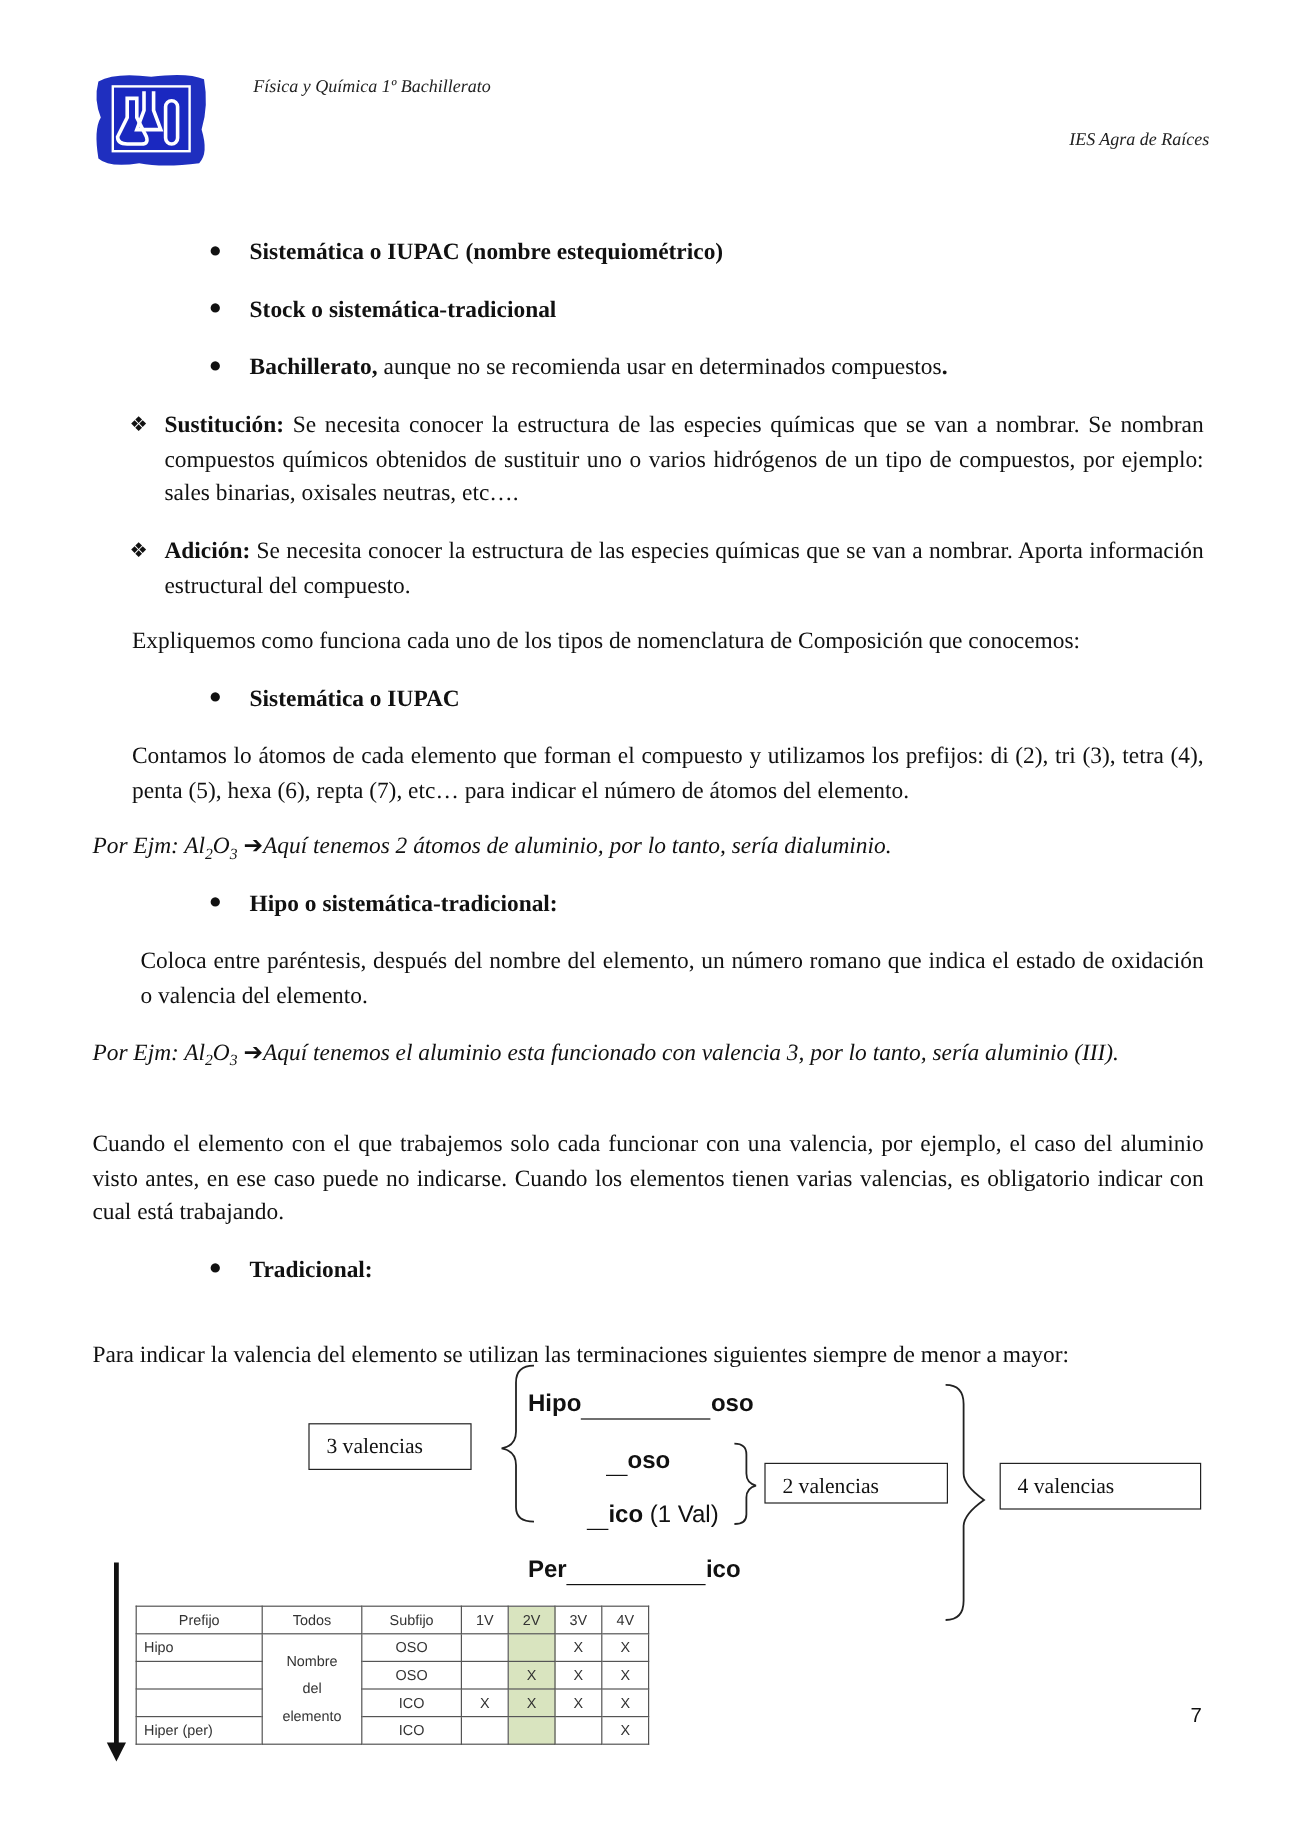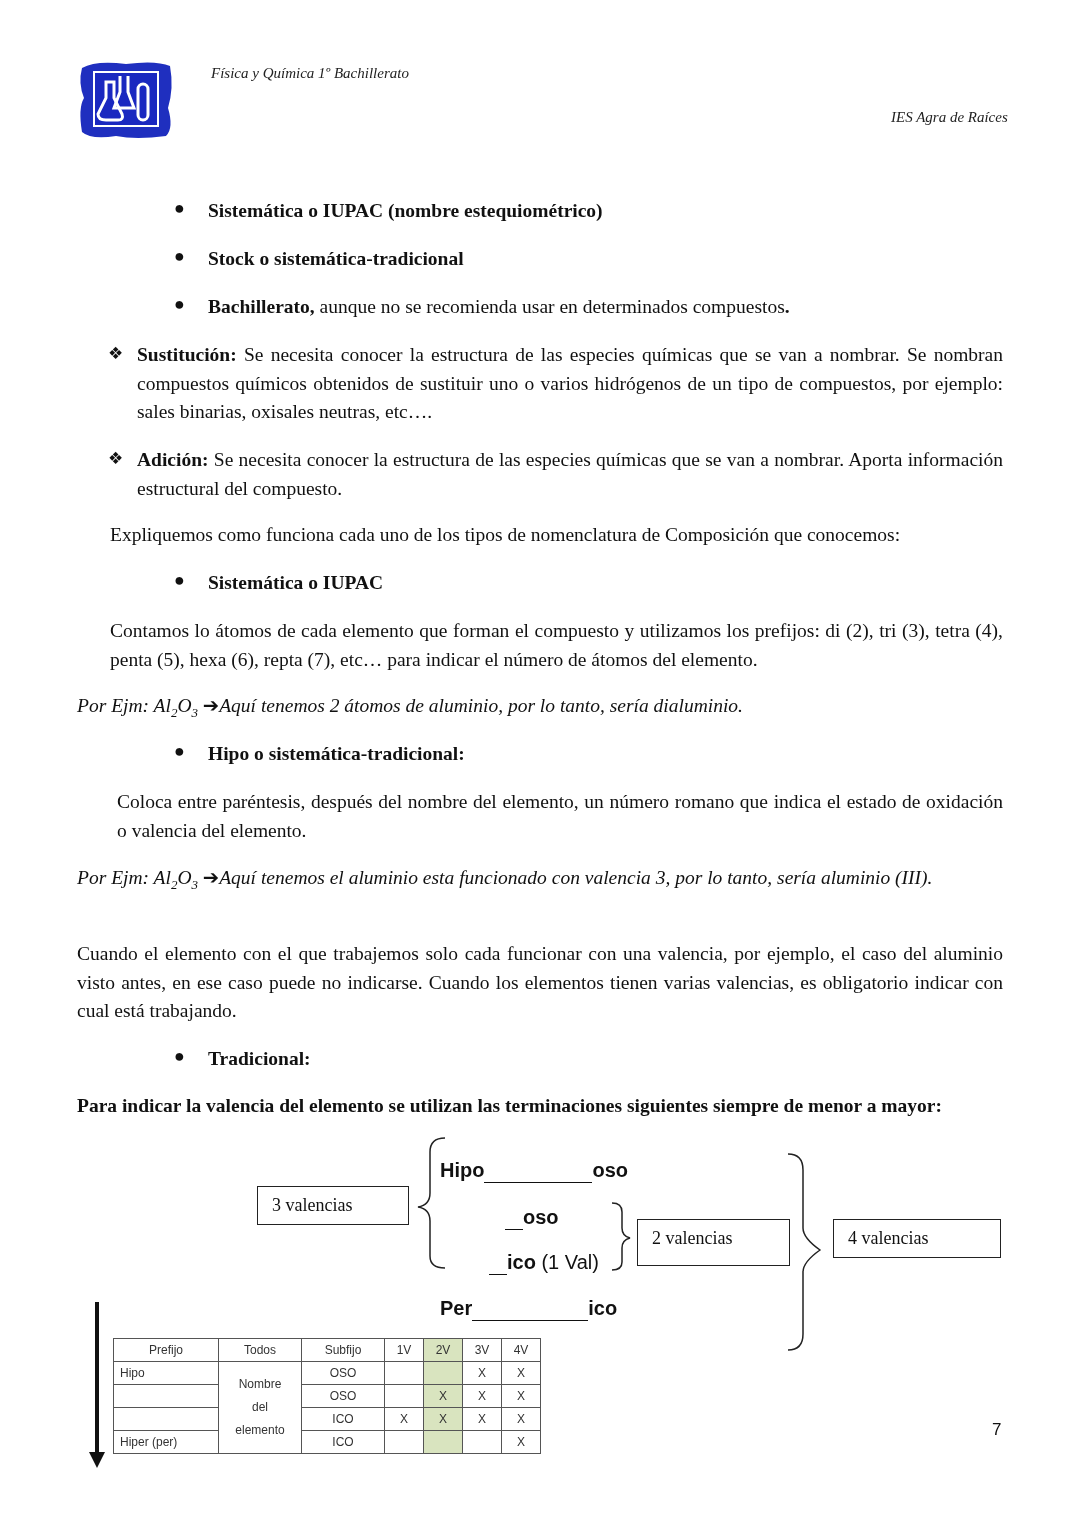--- a/index.html
+++ b/index.html
@@ -69,24 +69,24 @@
 <div class="abs txt b" style="left:208px;top:740px;">Hipo o sistemática-tradicional:</div>
 <div class="abs txt just" style="left:117px;top:788px;width:886px;">Coloca entre paréntesis, después del nombre del elemento, un número romano que indica el estado de oxidación o valencia del elemento.</div>
 <div class="abs txt it just" style="left:77px;top:864px;width:926px;">
   <span>Por Ejm: Al</span><sub style="font-size:13px;">2</sub><span>O</span><sub style="font-size:13px;">3</sub>
   <span style="font-style:normal;">➔</span><span>Aquí tenemos el aluminio esta funcionado con valencia 3, por lo tanto, sería aluminio (III).</span>
 </div>
 <div class="abs txt just" style="left:77px;top:940px;width:926px;">Cuando el elemento con el que trabajemos solo cada funcionar con una valencia, por ejemplo, el caso del aluminio visto antes, en ese caso puede no indicarse. Cuando los elementos tienen varias valencias, es obligatorio indicar con cual está trabajando.</div>
 
 <span class="bullet" style="left:174px;top:1046px;">●</span>
 <div class="abs txt b" style="left:208px;top:1045px;">Tradicional:</div>
-<div class="abs txt" style="left:77px;top:1092px;font-weight:bold;">Para indicar la valencia del elemento se utilizan las terminaciones siguientes siempre de menor a mayor:</div>
+<div class="abs txt" style="left:77px;top:1116px;">Para indicar la valencia del elemento se utilizan las terminaciones siguientes siempre de menor a mayor:</div>
 
-<div class="box" style="left:257px;top:1186px;width:152px;height:39px;">3 valencias</div>
-<div class="box" style="left:637px;top:1219px;width:153px;height:47px;">2 valencias</div>
+<div class="box" style="left:257px;top:1186px;width:136px;height:39px;">3 valencias</div>
+<div class="box" style="left:637px;top:1219px;width:153px;height:34px;">2 valencias</div>
 <div class="box" style="left:833px;top:1219px;width:168px;height:39px;">4 valencias</div>
 
 <svg class="abs" style="left:0;top:0;" width="1080" height="1527">
   <path d="M445 1138 Q430 1138 430 1152 L430 1193 Q430 1205 418 1207 Q430 1209 430 1221 L430 1256 Q430 1268 445 1268" fill="none" stroke="#222" stroke-width="1.5"></path>
   <path d="M612 1203 Q622 1203 622 1212 L622 1228 Q622 1236 630 1238 Q622 1240 622 1248 L622 1262 Q622 1270 612 1270" fill="none" stroke="#222" stroke-width="1.5"></path>
   <path d="M788 1154 Q803 1154 803 1170 L803 1228 Q803 1238 820 1250 Q803 1262 803 1272 L803 1334 Q803 1350 788 1350" fill="none" stroke="#222" stroke-width="1.5"></path>
 
   <line x1="97" y1="1302" x2="97" y2="1455" stroke="#111" stroke-width="4"></line>
   <polygon points="89,1452 105,1452 97,1468" fill="#111"></polygon>
 </svg>

